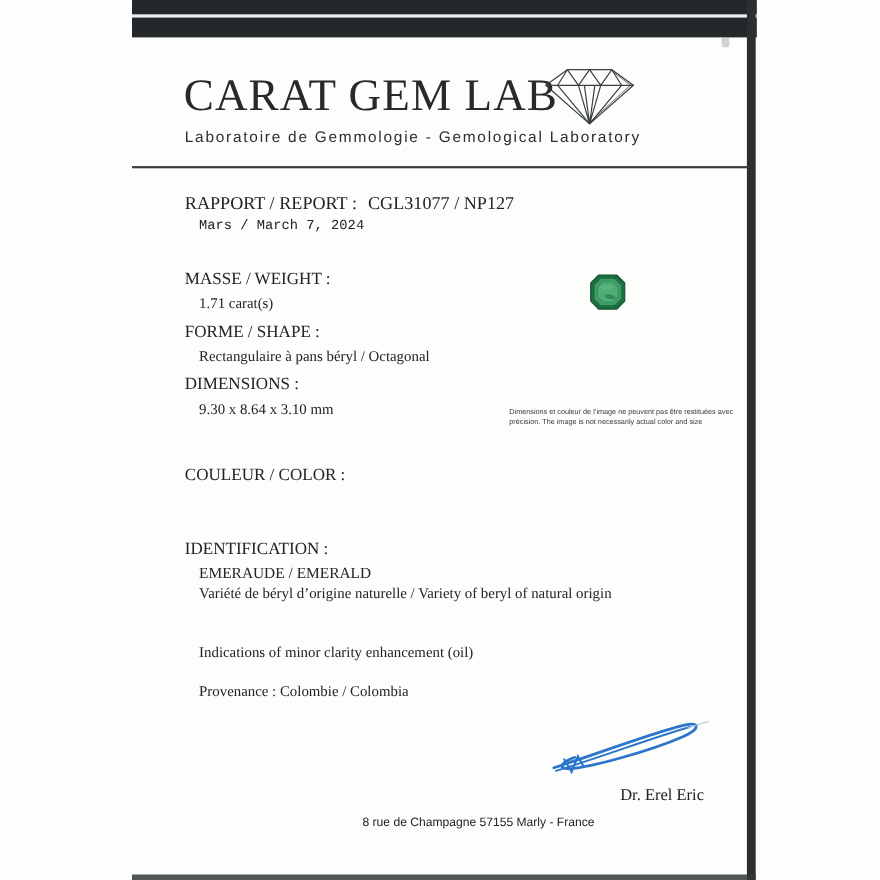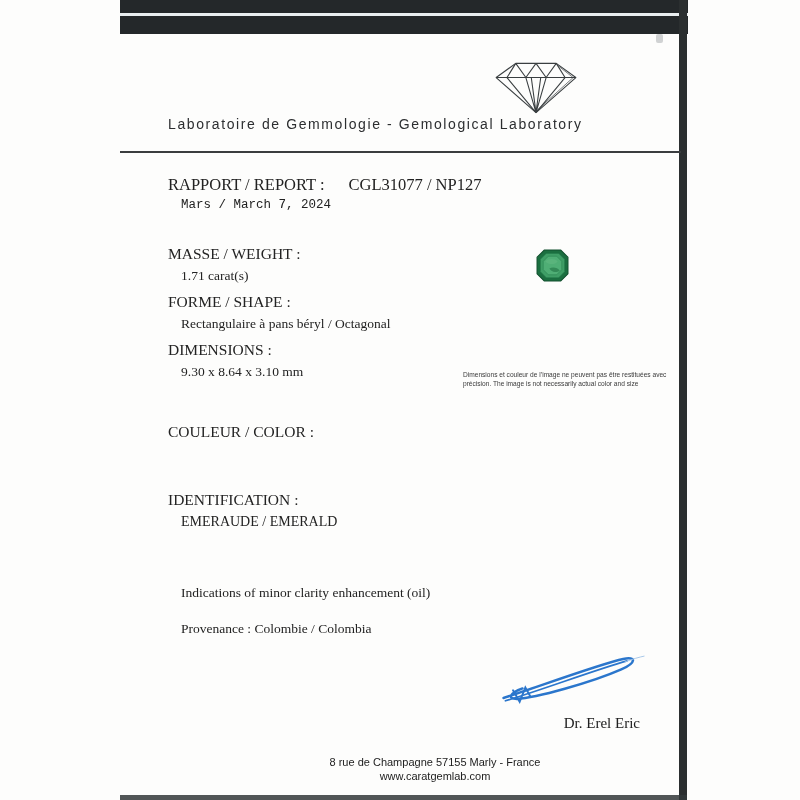--- a/index.html
+++ b/index.html
@@ -14,21 +14,21 @@
 
   
   .lab-title{position:absolute;left:167px;top:62px;font-size:41px;letter-spacing:1px;color:#27292b;}
   .logo{position:absolute;left:492px;top:60px;}
   .subtitle{position:absolute;left:168px;top:116px;font-family:"Liberation Sans", sans-serif;
             font-size:14px;letter-spacing:1.6px;color:#2c2e30;}
   .rule{position:absolute;left:120px;top:151px;width:561px;height:2px;background:#3a3d3f;}
 
   
   .report-line{position:absolute;left:168px;top:175px;font-size:16.5px;color:#222;}
-  .report-line .num{margin-left:24px;}
+  .report-line .num{margin-left:10px;}
   .report-date{position:absolute;left:181px;top:198px;font-size:12.5px;color:#222;font-family:Liberation Mono, monospace;}
   .field-label{position:absolute;left:168px;font-size:15.5px;color:#232323;}
   .field-value{position:absolute;left:181px;font-size:13.5px;color:#232323;}
   .y-masse{top:245px}.y-weightval{top:268px}
   .y-forme{top:293px}.y-shapeval{top:316px}
   .y-dims{top:341px}.y-dimsval{top:364px}
   .y-couleur{top:423px}.y-colorval{top:446px;font-size:13px;}
   .y-ident{top:491px}
   .y-species{top:514px;font-size:14px;}
   .y-variety{top:532px}
@@ -43,35 +43,36 @@
   .disclaimer{position:absolute;left:463px;top:370px;width:208px;
               font-family:"Liberation Sans", sans-serif;font-size:6.6px;line-height:9px;color:#3a3a3a;}
 
   
   .signature{position:absolute;left:494px;top:648px;}
   .signatory{position:absolute;left:500px;top:715px;width:140px;text-align:right;
              font-size:15px;color:#202020;}
 
   
   .footer{position:absolute;left:180px;top:741px;width:510px;text-align:center;
-          font-family:"Liberation Sans", sans-serif;color:#1c1c1c;margin-top:14px;}
+          font-family:"Liberation Sans", sans-serif;color:#1c1c1c;}
   .footer .addr{font-size:11px;line-height:14px;}
   .footer .site{font-size:11px;line-height:14px;}
 </style>
 </head>
 <body>
 
 <div class="page">
 
   <div class="bar-top"></div>
   <div class="bar-top-line"></div>
   <div class="bar-right"></div>
   <div class="bar-bottom"></div>
   <div class="artifact"></div>
 
+  <div class="lab-title">CARAT GEM LAB</div>
   <div class="logo">
     <svg width="88" height="54" viewBox="0 0 130 80" fill="none" stroke="#3a3f41" stroke-width="1.6" stroke-linejoin="round">
       <path d="M35,5 L95,5 L124,26 L65,78 L6,26 Z"></path>
       <path d="M6,26 L124,26"></path>
       <path d="M35,5 L22,26 M35,5 L50,26 M65,5 L50,26 M65,5 L80,26 M95,5 L80,26 M95,5 L108,26"></path>
       <path d="M22,26 L65,78 M50,26 L65,78 M58,26 L65,78 M72,26 L65,78 M80,26 L65,78 M108,26 L65,78"></path>
       <path d="M97,8 L120,26 L67,74" stroke-width="1"></path>
     </svg>
   </div>
   <div class="subtitle">Laboratoire de Gemmologie - Gemological Laboratory</div>
@@ -100,31 +101,31 @@
       <path d="M13,19 C16,17 21,18 23,21 C20,23 15,23 13,19 Z" fill="#2c8150" opacity="0.8"></path>
     </svg>
   </div>
 
   <div class="disclaimer">Dimensions et couleur de l’image ne peuvent pas être restituées avec précision. The image is not necessarily actual color and size</div>
 
   <div class="field-label y-couleur">COULEUR / COLOR :</div>
 
   <div class="field-label y-ident">IDENTIFICATION :</div>
   <div class="field-value y-species">EMERAUDE / EMERALD</div>
+  <div class="field-value y-variety">Variété de béryl d’origine naturelle / Variety of beryl of natural origin</div>
   <div class="field-value y-treaten">Indications of minor clarity enhancement (oil)</div>
   <div class="field-value y-prov">Provenance : Colombie / Colombia</div>
 
   <div class="signature">
     <svg width="152" height="60" viewBox="0 0 160 62" fill="none" stroke-linecap="round">
       <path d="M10,52 C36,44 112,16 136,11 C150,8 150,15 134,22 C102,36 44,52 24,53 C14,53 16,47 30,42" stroke="#2b76cc" stroke-width="2.6"></path>
       <path d="M12,55 C46,45 108,22 140,13" stroke="#2b76cc" stroke-width="1.8"></path>
       <path d="M20,44 L27,56 L33,41 L38,50" stroke="#2b76cc" stroke-width="2"></path>
       <path d="M138,14 C146,11 153,9 158,8" stroke="#a5c6e8" stroke-width="1"></path>
     </svg>
   </div>
   <div class="signatory">Dr. Erel Eric</div>
 
   <div class="footer">
     <div class="addr">8 rue de Champagne 57155 Marly - France</div>
-    <div class="site">www.caratgemlab.com</div>
   </div>
 
 </div>
 
 </body></html>

